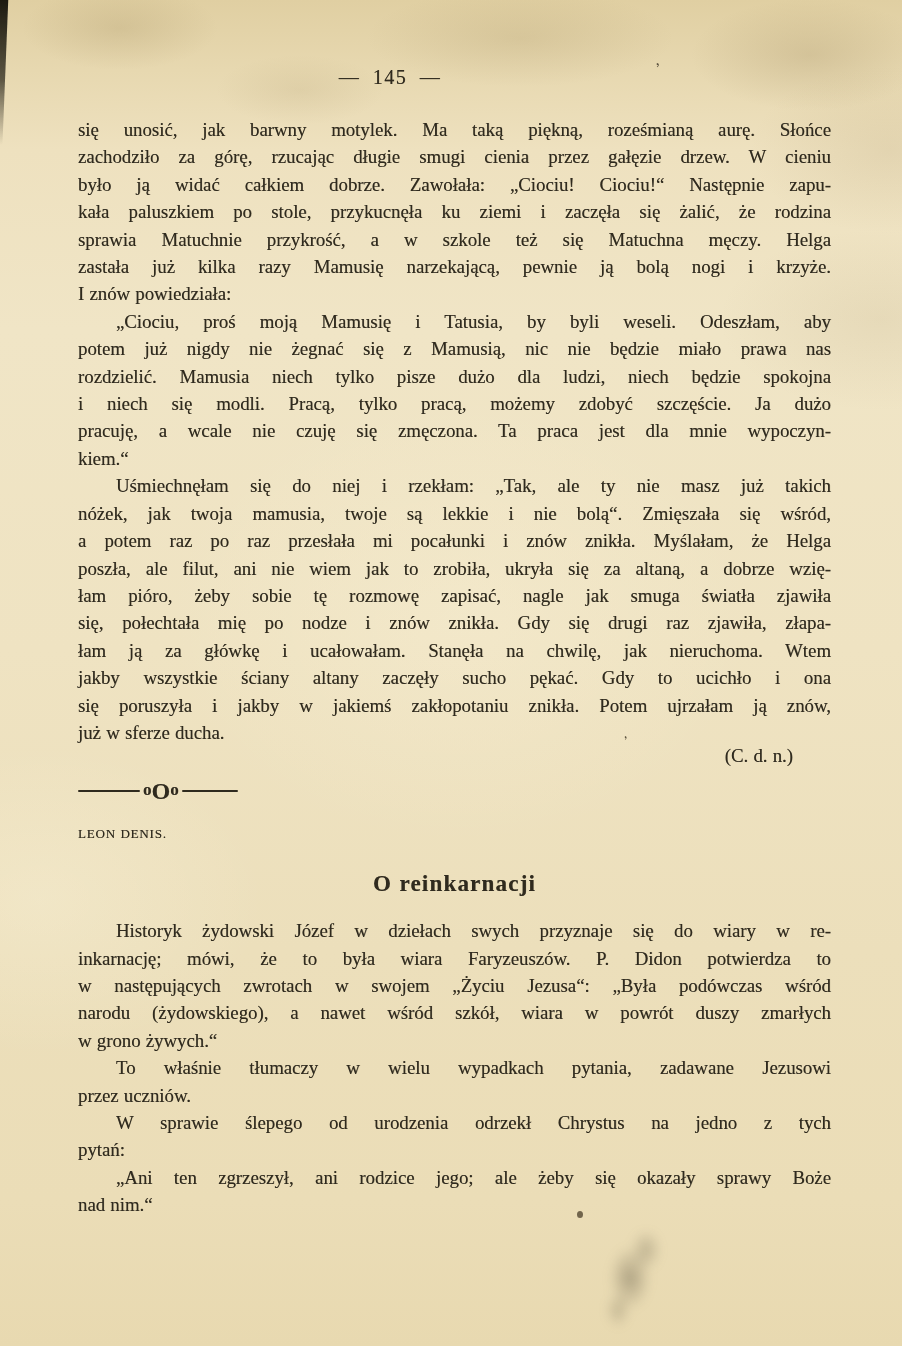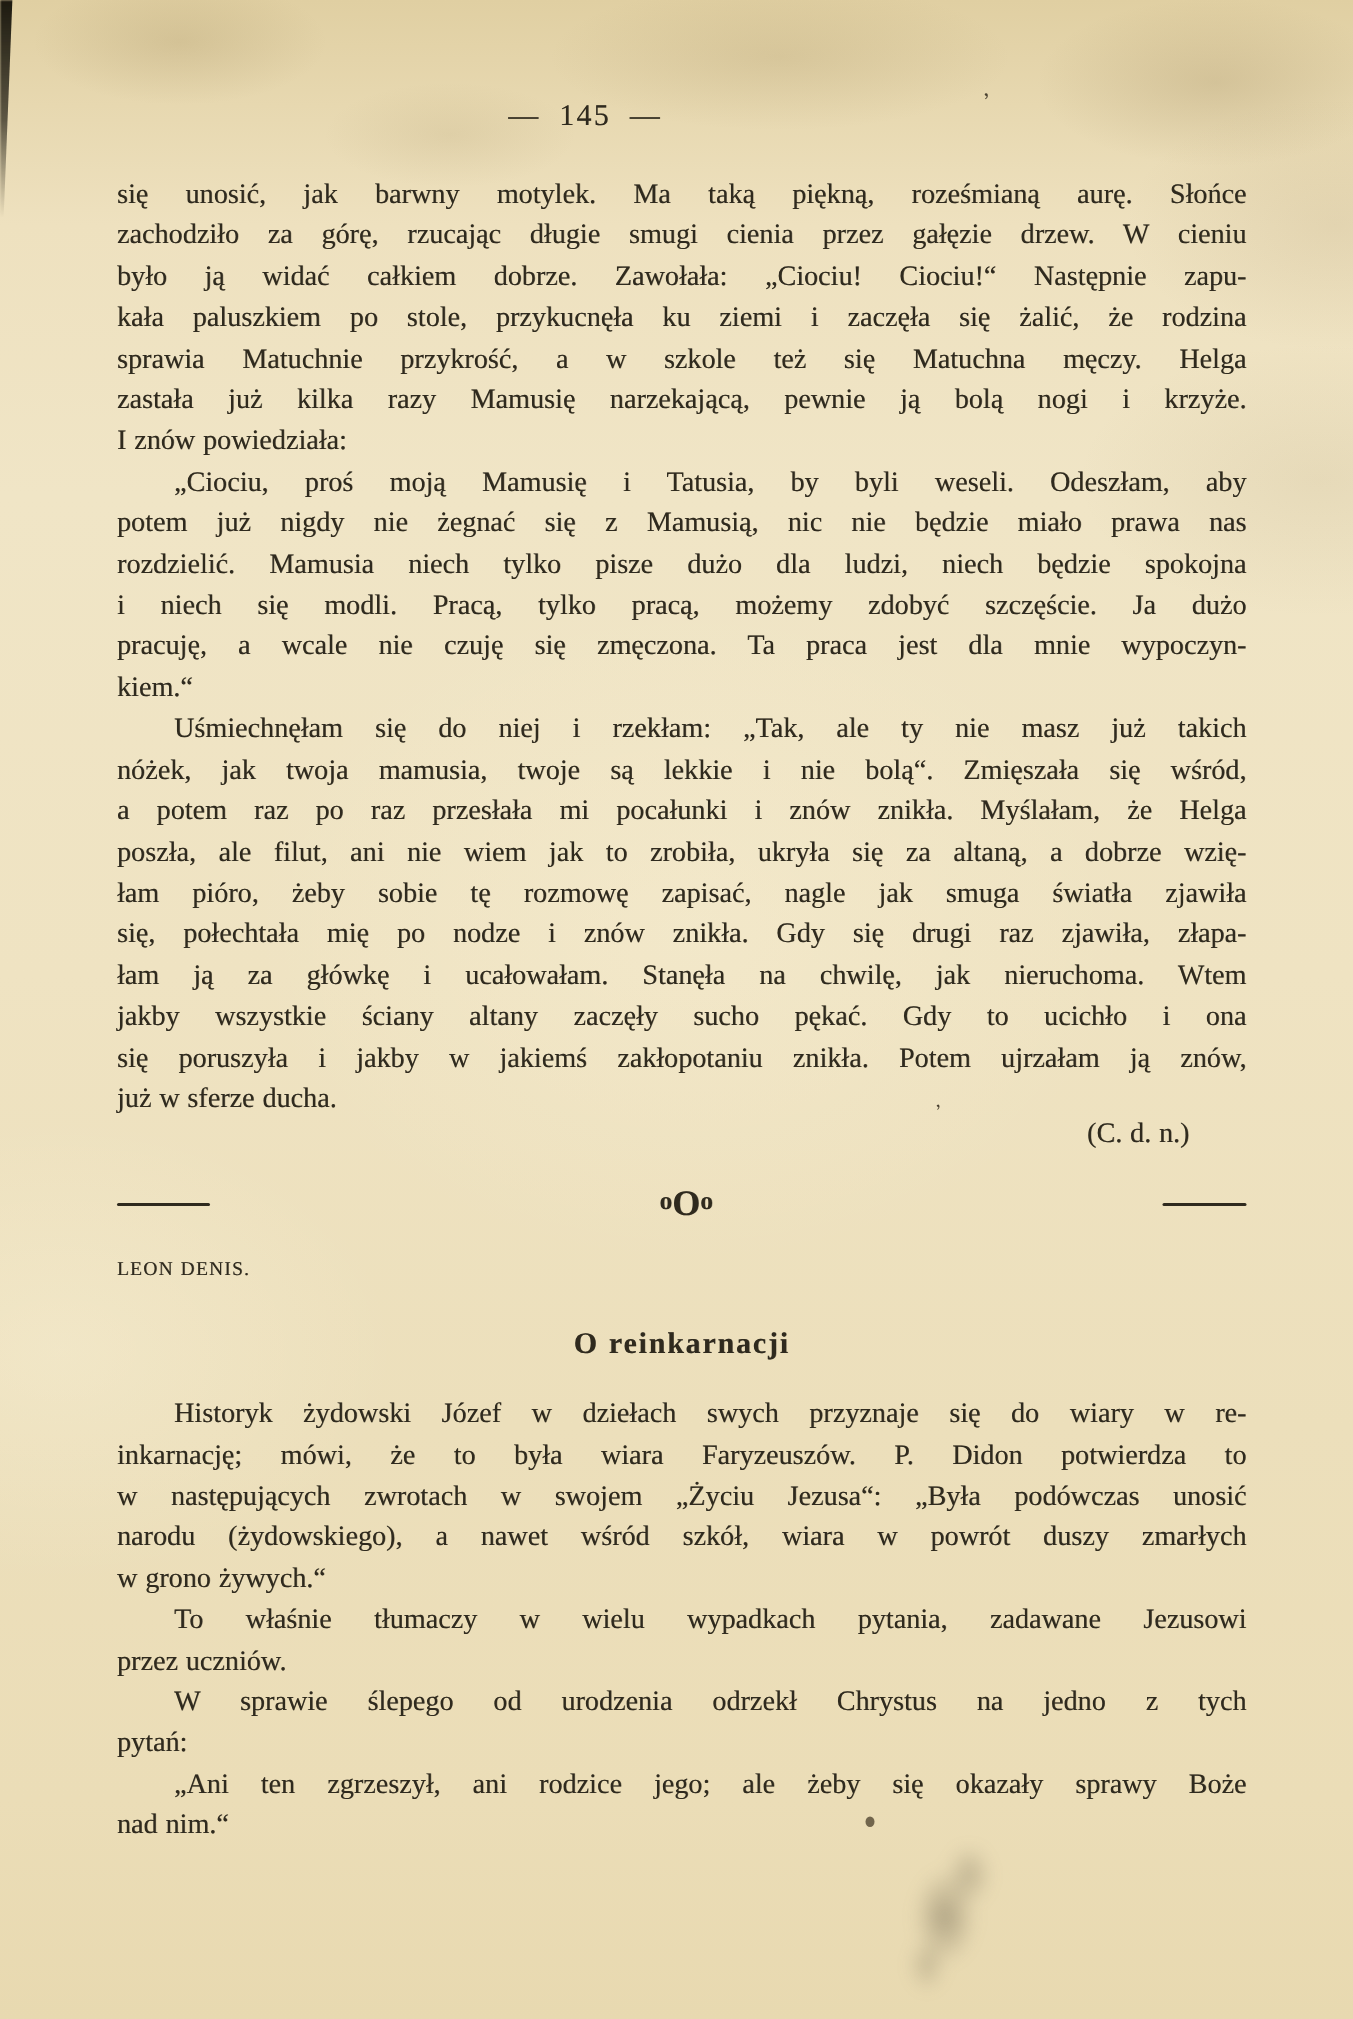--- a/index.html
+++ b/index.html
@@ -36,29 +36,29 @@
   .tick-mid{left:624px;top:733px;font-size:13px;}
   .textcol{
     position:absolute;left:78px;top:116px;width:753px;
     font-size:18.8px;line-height:27.4px;word-spacing:.5px;
     text-shadow:.3px .3px .4px rgba(47,42,30,.5);
   }
   .ln{text-align:justify;text-align-last:justify;}
   .ln-last{text-align:left;text-align-last:left;}
   .ind{padding-left:38px;}
   .signoff{text-align:right;padding-right:38px;margin-top:-4px;}
-  .divider{display:flex;align-items:center;justify-content:space-between;margin-top:20px;height:26px;}
+  .divider{display:flex;align-items:center;justify-content:flex-start;margin-top:8px;height:26px;}
   .divider .rule{width:62px;height:2px;background:#2f2a1e;border-radius:1px;}
   .divider .rule.right{width:56px;}
   .ooo{margin:0 3px;line-height:1;white-space:nowrap;}
   .ooo .o-small{font-size:17px;vertical-align:4px;font-weight:600;}
   .ooo .o-big{font-size:24px;vertical-align:0;font-weight:600;}
   .author{margin-top:16px;font-size:13px;letter-spacing:.8px;}
   .title{
-    margin:14px 0 0;font-size:20px;font-weight:700;text-align:left;text-align-last:center;
+    margin:14px 0 0;font-size:23px;font-weight:700;text-align:left;text-align-last:center;
     letter-spacing:1.2px;line-height:46px;
   }
   .article-start{margin-top:10px;}
   .ink-dot{
     position:absolute;left:577px;top:1211px;width:6px;height:7px;border-radius:50%;
     background:rgba(92,80,58,.85);filter:blur(.4px);
   }
   .smudge{
     position:absolute;left:572px;top:1232px;width:120px;height:100px;pointer-events:none;
     background:
@@ -121,21 +121,21 @@
       <span class="ooo"><span class="o-small">o</span><span class="o-big">O</span><span class="o-small">o</span></span>
       <span class="rule right"></span>
     </div>
 
     <div class="author">LEON DENIS.</div>
     <h1 class="title">O reinkarnacji</h1>
 
     <div class="article-start">
       <div class="ln ind">Historyk żydowski Józef w dziełach swych przyznaje się do wiary w re-</div>
       <div class="ln">inkarnację; mówi, że to była wiara Faryzeuszów. P. Didon potwierdza to</div>
-      <div class="ln">w następujących zwrotach w swojem „Życiu Jezusa“: „Była podówczas unosić</div>
+      <div class="ln">w następujących zwrotach w swojem „Życiu Jezusa“: „Była podówczas wśród</div>
       <div class="ln">narodu (żydowskiego), a nawet wśród szkół, wiara w powrót duszy zmarłych</div>
       <div class="ln-last">w grono żywych.“</div>
     </div>
 
     <div>
       <div class="ln ind">To właśnie tłumaczy w wielu wypadkach pytania, zadawane Jezusowi</div>
       <div class="ln-last">przez uczniów.</div>
     </div>
 
     <div>

